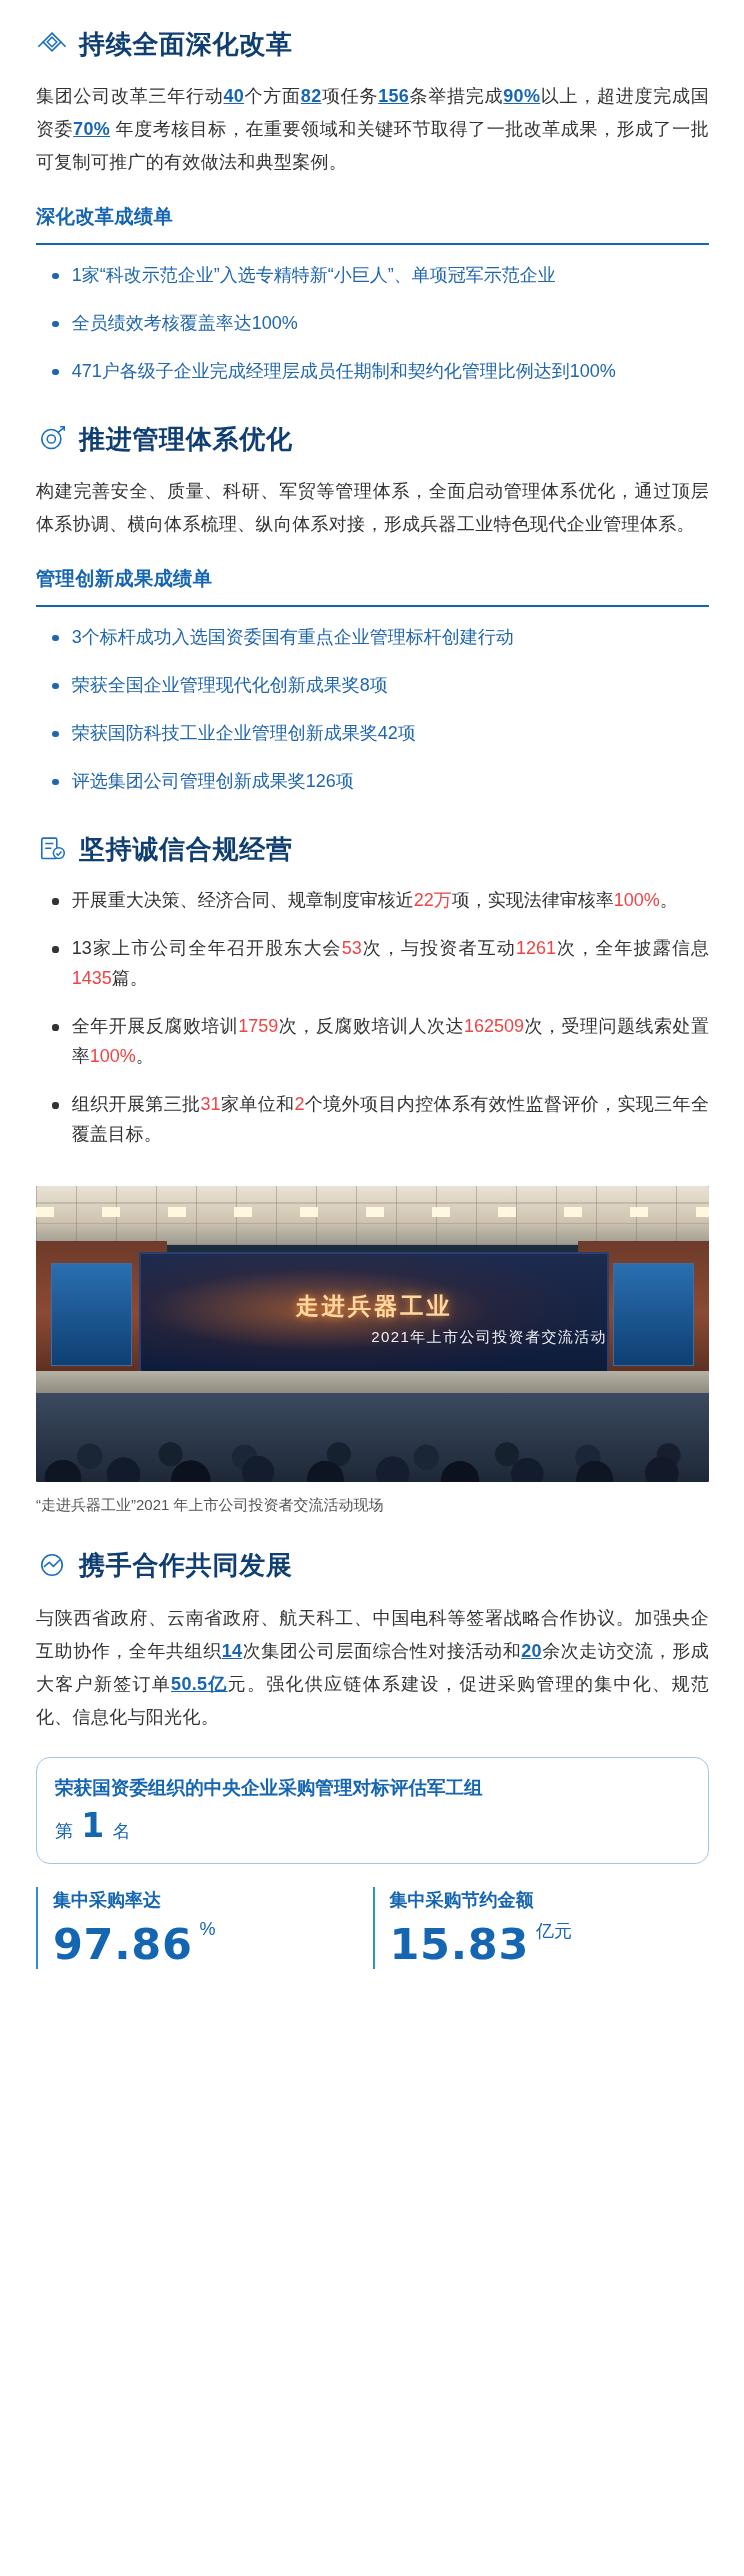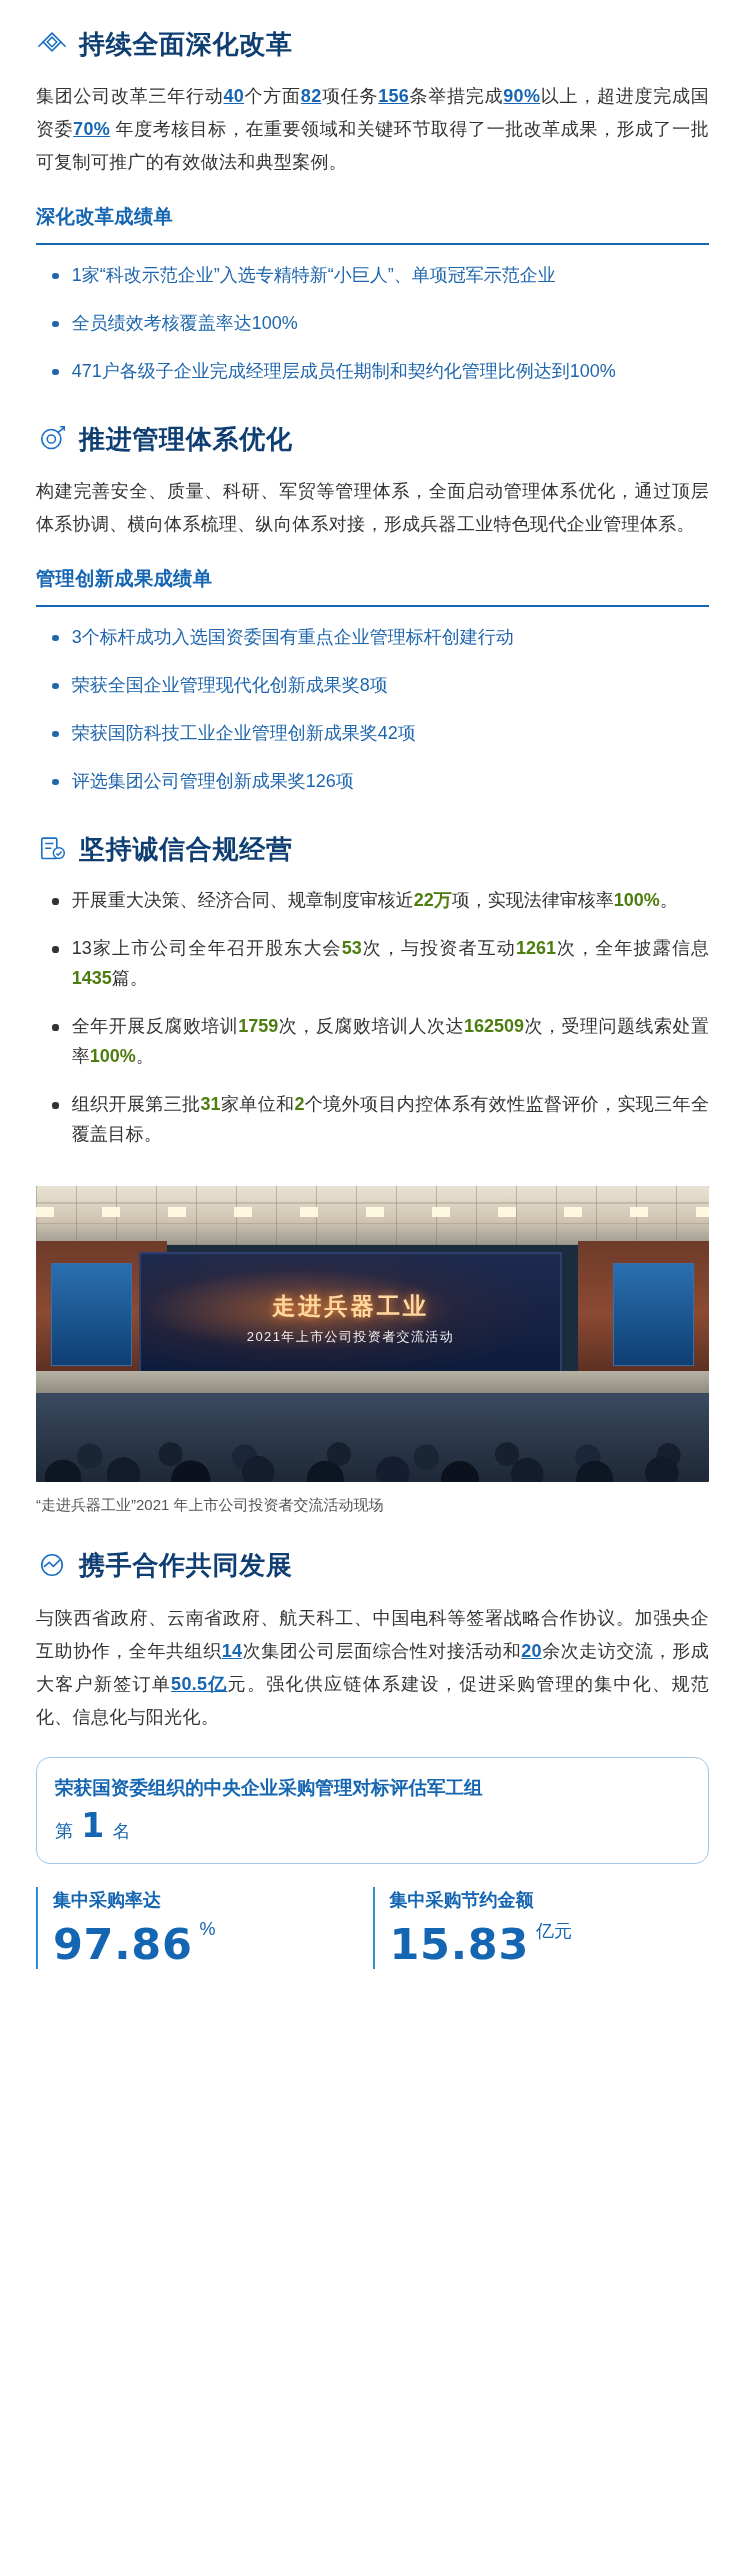--- a/index.html
+++ b/index.html
@@ -91,21 +91,21 @@
     left: 4.1px;
     top: 13px;
     width: 6.2px; height: 6.2px;
     border-radius: 50%;
     background: #1f66ad;
   }
   ul.blist.dark li {
     color: #333333;
   }
   ul.blist.dark li::before { background: #333333; }
-  ul.blist.dark li b { color: #4d7c0f; font-weight: bold; }
+  ul.blist.dark li b { color: #ef4444; font-weight: normal; }
 
   .sec {
     margin-bottom: 37px;
   }
 
   
   .photo-wrap { margin: 6.9px 0 8.3px 0; }
   .photo {
     width: 673px;
     height: 296px;
@@ -131,33 +131,33 @@
   }
   .ph-wall-l, .ph-wall-r {
     position: absolute; top: 55px; height: 131px; width: 131px;
     background: linear-gradient(180deg,#6e3b2a 0%, #8b4a33 55%, #5d3022 100%);
   }
   .ph-wall-l { left: 0; }
   .ph-wall-r { right: 0; }
   .ph-screen {
     position: absolute;
     left: 103px; top: 66px;
-    width: 423px; height: 128px;
+    width: 470px; height: 128px;
     background: linear-gradient(180deg,#1d2b4f 0%, #0d1b3a 100%);
     border: 2.1px solid #2c3f6e;
   }
   .ph-screen-glow {
     position: absolute; left: 0; top: 0; width: 100%; height: 100%;
     background: radial-gradient(ellipse at 38% 45%, rgba(240,120,40,.55) 0%, rgba(120,40,20,.15) 42%, transparent 70%);
   }
   .ph-screen-txt {
     position: absolute; left: 0; right: 0; top: 74px;
-    text-align: center;
+    text-align: right;
     color: #ffffff;
-    font-size: 13px;
+    font-size: 15px;
     letter-spacing: 1.4px;
     opacity: .92;
   }
   .ph-screen-cn {
     position: absolute; left: 0; right: 0; top: 36px;
     text-align: center;
     color: #ffd9a0;
     font-size: 23.4px;
     font-weight: bold;
     letter-spacing: 2.8px;

